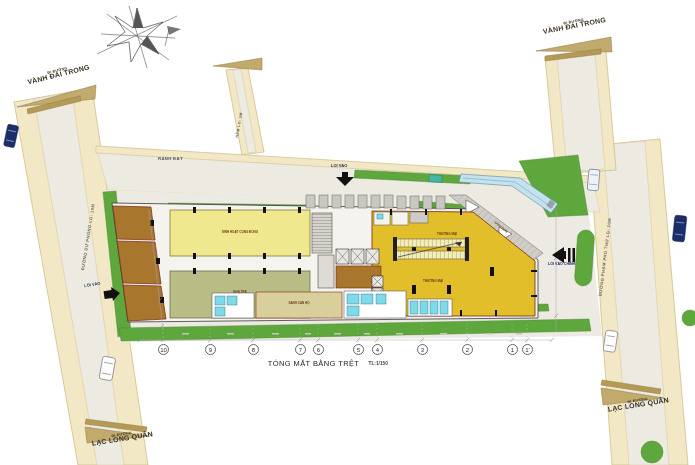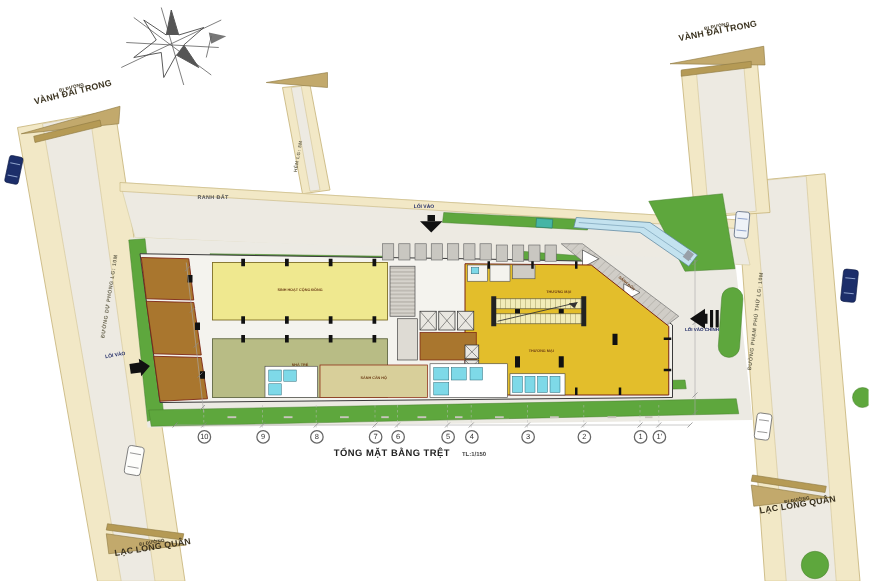--- a/index.html
+++ b/index.html
@@ -8,21 +8,21 @@
   svg{position:absolute;left:0;top:0;}
   .lbl{position:absolute;white-space:nowrap;}
   .road-sign{color:#3a321f;text-align:center;font-weight:bold;line-height:1.05;}
   .road-sign .l1{display:block;font-size:6px;transform:scale(.6);transform-origin:center bottom;margin-bottom:-1px;letter-spacing:.4px;}
   .road-sign .l2{display:block;font-size:7px;letter-spacing:.2px;}
   .street{color:#6e6a55;font-size:6px;letter-spacing:.6px;text-align:center;font-weight:bold;transform-origin:center;}
   .nav{color:#1f2a66;font-weight:bold;font-size:6px;transform-origin:0 0;}
   .room{color:#6b3b14;font-size:6px;font-weight:bold;text-align:center;transform-origin:center;}
   .small-gray{color:#555;font-weight:bold;font-size:6px;transform-origin:0 0;letter-spacing:.4px;}
   .title{position:absolute;left:230px;top:352px;width:200px;text-align:center;color:#222;}
-  .title .t{font-size:7.5px;font-weight:bold;letter-spacing:.4px;}
+  .title .t{font-size:7.5px;font-weight:normal;letter-spacing:.4px;}
   .title .s{font-size:7px;display:inline-block;transform:scale(.68);font-weight:bold;color:#444;}
   .bub{position:absolute;width:11px;height:11px;border:1px solid #666;border-radius:50%;
        background:#fff;color:#333;font-size:6px;line-height:10px;text-align:center;box-sizing:border-box;}
 </style>
 </head>
 <body>
 
 <div class="canvas">
 
 <svg width="695" height="465" viewBox="0 0 695 465">

